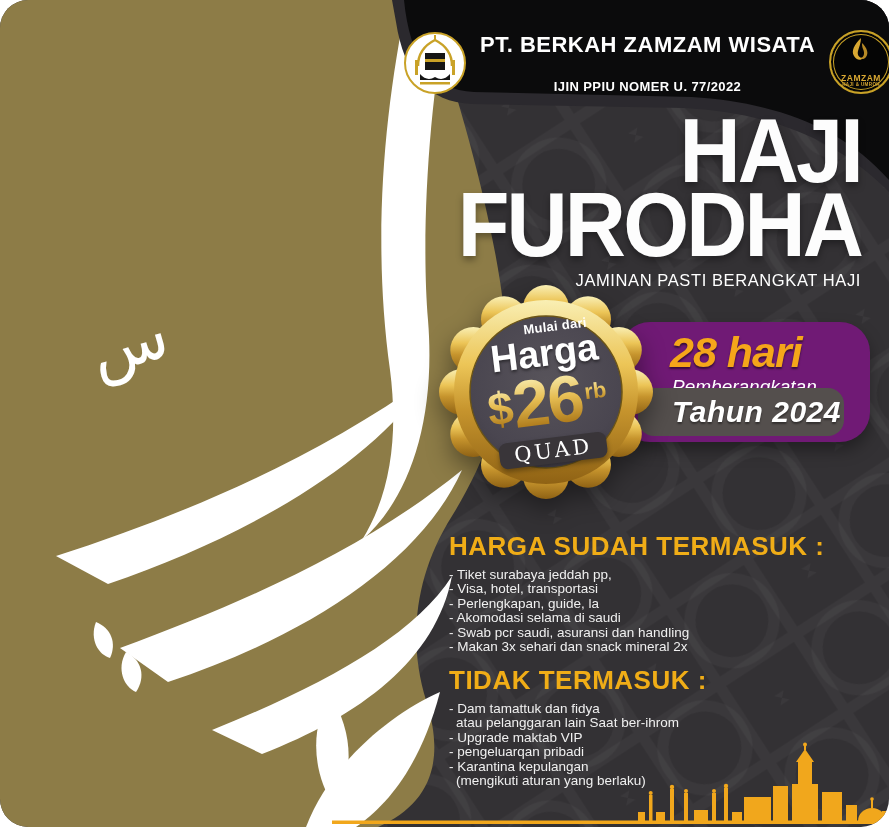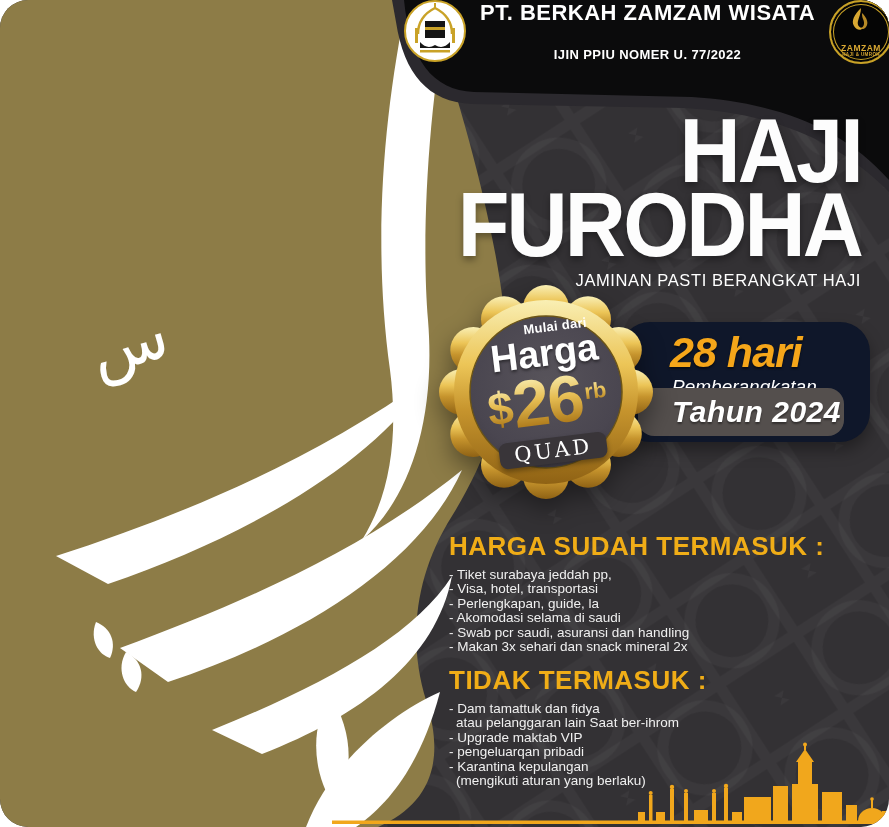--- a/index.html
+++ b/index.html
@@ -6,21 +6,21 @@
   .poster{
     position:relative;width:889px;height:827px;margin:0 auto;
     border-radius:28px;overflow:hidden;background:#333134;
     font-family:"Liberation Sans",sans-serif;
   }
   .abs{position:absolute;}
   svg{display:block;}
 
   
   .header-band{left:0;top:0;width:889px;height:200px;pointer-events:none;}
-  .header-content{left:408px;top:0;right:0;height:94px;display:flex;align-items:flex-start;justify-content:center;gap:14px;}
+  .header-content{left:408px;top:0;right:0;height:94px;display:flex;align-items:flex-end;justify-content:center;gap:14px;}
   .hdr-logo-left{width:62px;height:62px;border-radius:50%;background:#ffffff;border:2px solid #c9a227;box-sizing:border-box;flex:0 0 auto;}
   .hdr-text{text-align:center;color:#ffffff;}
   .company{font-size:22px;font-weight:700;letter-spacing:.5px;white-space:nowrap;}
   .license{font-size:13px;font-weight:700;margin-top:21px;letter-spacing:.4px;}
   .hdr-logo-right{width:64px;height:64px;border-radius:50%;background:#050505;border:2px solid #c9a227;
     box-shadow:inset 0 0 0 2px #050505, inset 0 0 0 3px #c9a227;box-sizing:border-box;
     display:flex;flex-direction:column;align-items:center;justify-content:center;flex:0 0 auto;}
   .brand-name{font-size:8.5px;font-weight:800;color:#d9a832;letter-spacing:.5px;line-height:1;margin-top:11px;}
   .brand-tag{font-size:4.5px;font-weight:700;color:#d9a832;letter-spacing:.4px;line-height:1;margin-top:1px;}
 
@@ -39,21 +39,21 @@
   .b-price{display:flex;align-items:flex-start;margin-top:0px;}
   .goldtext{background:linear-gradient(180deg,#f8ecae 5%,#e6bd52 45%,#a87315 95%);
     -webkit-background-clip:text;background-clip:text;color:transparent;-webkit-text-fill-color:transparent;}
   .b-cur{font-size:46px;font-weight:900;line-height:1;margin-top:8px;}
   .b-amt{font-size:66px;font-weight:900;line-height:.9;letter-spacing:-2px;}
   .b-suf{font-size:22px;font-weight:800;margin-top:12px;margin-left:3px;}
   .b-room-box{margin-top:7px;background:#393539;border-radius:8px;padding:1px 15px;box-shadow:0 3px 5px rgba(0,0,0,.35);}
   .b-room{font-family:"DejaVu Serif",serif;font-size:21px;color:#ffffff;letter-spacing:3px;}
 
   
-  .panel{left:620px;top:322px;width:250px;height:120px;background:#0f172a;border-radius:30px;
+  .panel{left:620px;top:322px;width:250px;height:120px;background:#701a75;border-radius:30px;
     box-shadow:0 8px 16px rgba(0,0,0,.35);}
   .p-days{position:absolute;left:50px;top:6px;font-style:italic;font-weight:900;font-size:43px;color:#f5a61a;
     letter-spacing:-1px;text-shadow:0 2px 2px rgba(0,0,0,.5);}
   .p-label{position:absolute;left:52px;top:54px;font-style:italic;font-size:19px;color:#ffffff;}
   .p-yearbox{position:absolute;left:18px;bottom:6px;width:206px;height:48px;background:#544f4d;border-radius:16px;}
   .p-year{font-style:italic;font-weight:800;font-size:30px;color:#ffffff;line-height:48px;padding-left:34px;
     letter-spacing:.5px;text-shadow:0 2px 2px rgba(0,0,0,.4);white-space:nowrap;}
 
   
   .list-section{left:449px;color:#efefef;}

